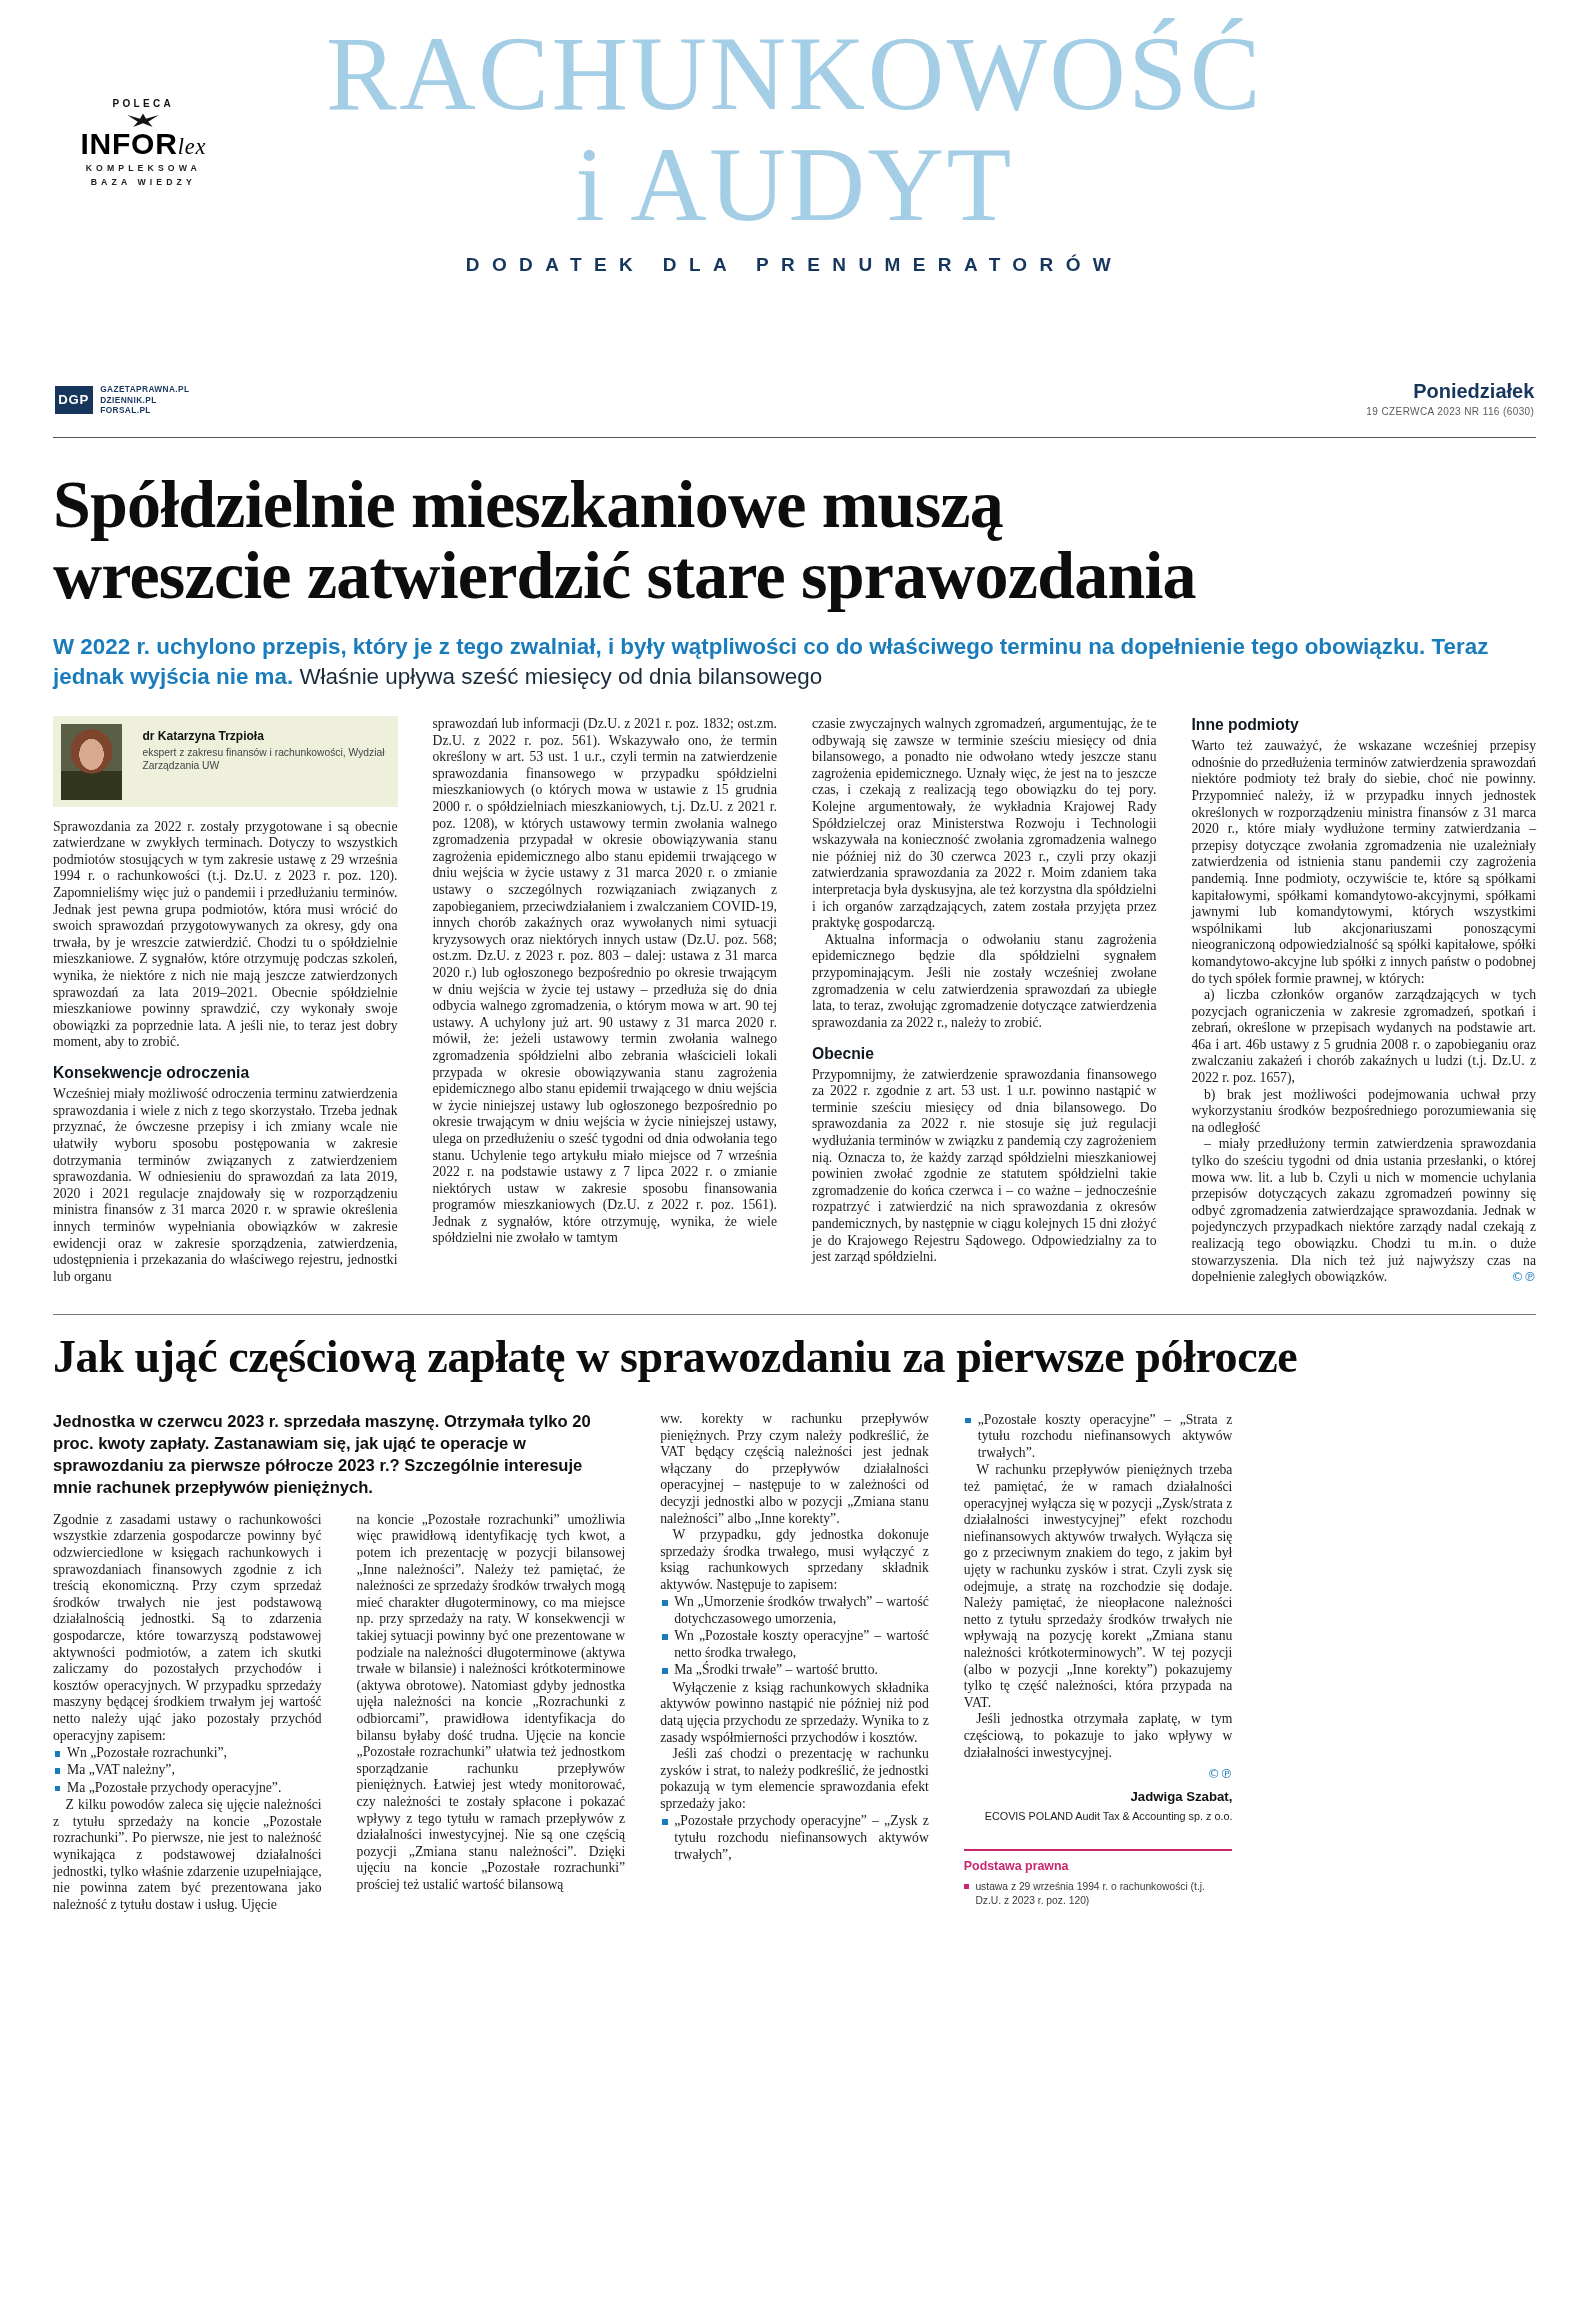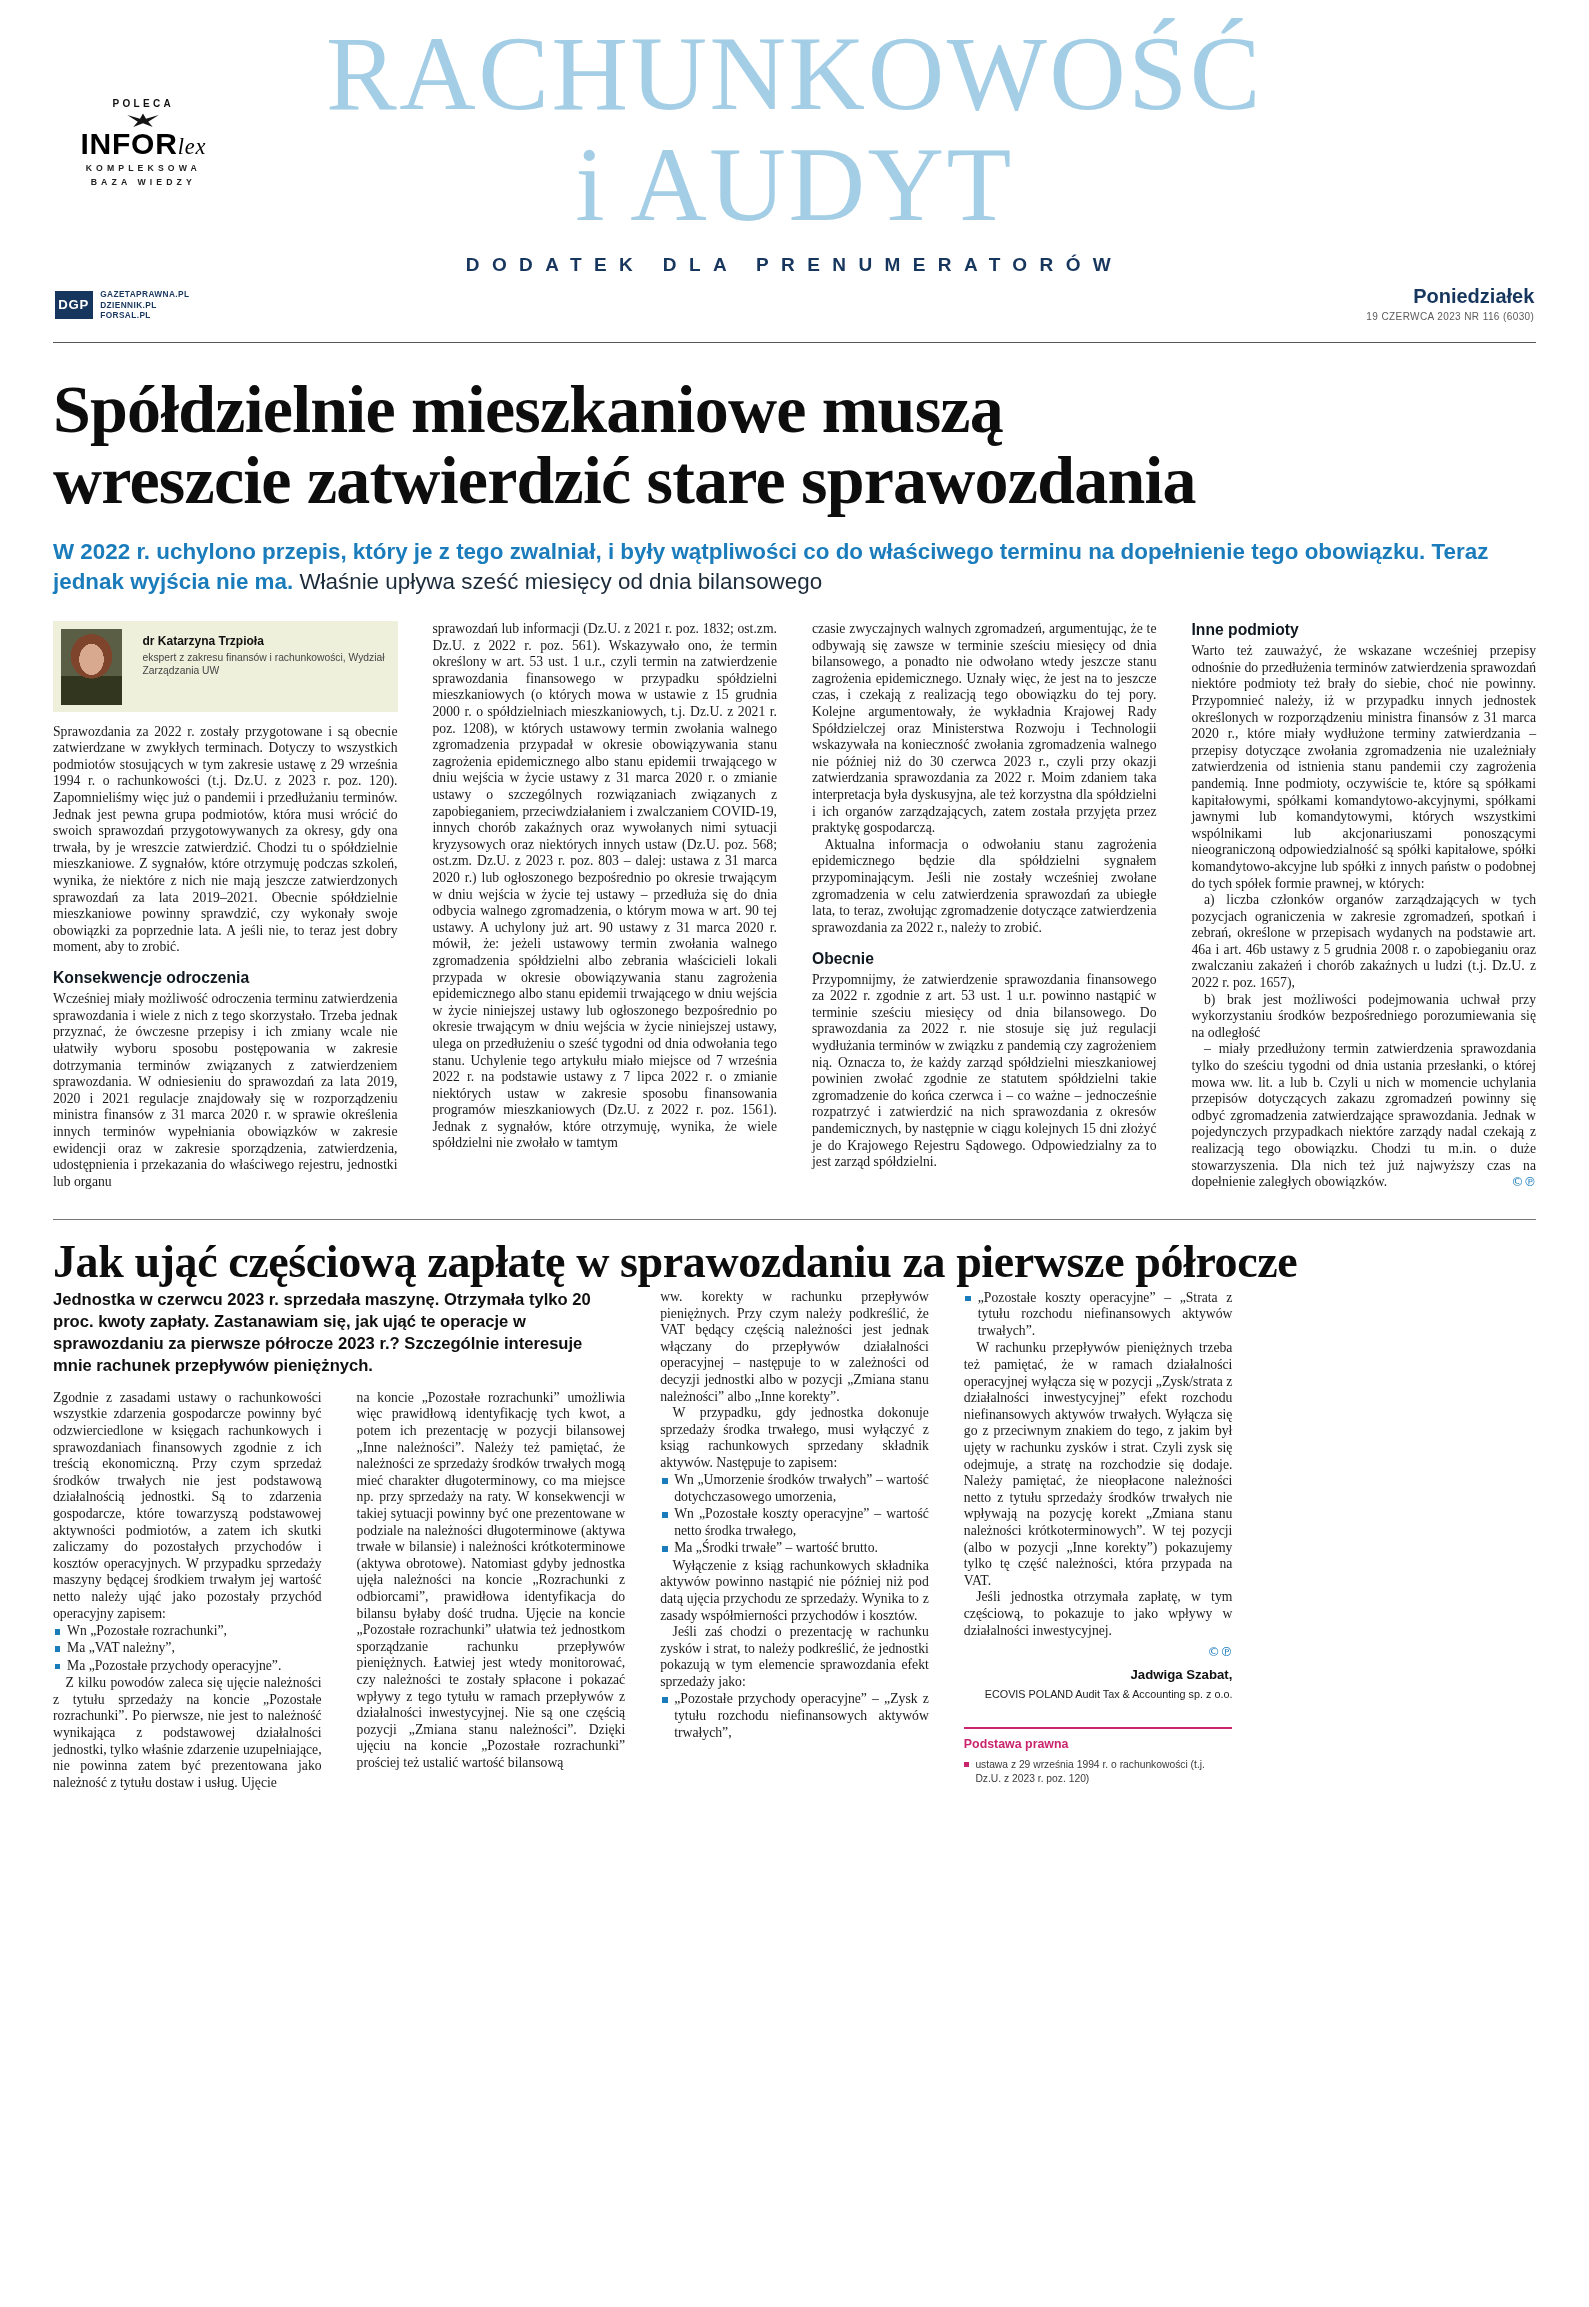--- a/index.html
+++ b/index.html
@@ -11,21 +11,21 @@
     --paper:#ffffff;
   }
   *{box-sizing:border-box;}
   html,body{margin:0;padding:0;background:#e8e8e8;}
   .page{
     width:1589px;min-height:2307px;margin:0 auto;background:var(--paper);
     padding:0 53px 33px 53px;color:var(--ink);
     font-family:"Liberation Serif","DejaVu Serif",serif;
   }
   
-  .masthead{position:relative;height:343px;border-bottom:0.8px solid #555;}
+  .masthead{position:relative;height:438px;border-bottom:0.8px solid #555;}
   .brand-left{position:absolute;left:3.3px;top:98px;width:174px;text-align:center;
     font-family:"Liberation Sans","DejaVu Sans",sans-serif;}
   .poleca{font-size:10px;font-weight:700;letter-spacing:3.3px;color:#111;}
   .eagle{margin:3.3px auto 0 auto;display:block;}
   .infor-line{font-size:30px;font-weight:900;letter-spacing:0.8px;color:#000;line-height:1;}
   .infor-suffix{font-style:italic;font-weight:400;font-size:22.4px;font-family:"Liberation Serif",serif;}
   .infor-sub{font-size:8.7px;letter-spacing:4.1px;color:#222;margin-top:4.1px;font-weight:600;}
   .title-center{text-align:center;padding-top:18px;}
   .title-line{font-family:"Liberation Serif","DejaVu Serif",serif;color:var(--lightblue);
     font-weight:400;font-size:106px;line-height:1.05;letter-spacing:2.5px;}
@@ -69,21 +69,21 @@
   .para + .para{text-indent:12.4px;}
   .bullet-item + .para{text-indent:12.4px;}
   .subhead{font-family:"Liberation Sans",sans-serif;font-size:15.7px;font-weight:700;
     color:#101820;margin:13.2px 0 4.1px 0;line-height:1.15;}
   .subhead:first-child{margin-top:0;}
   .bullet-item{position:relative;padding-left:14px;text-align:justify;margin:0.8px 0;}
   .bullet-item::before{content:"";position:absolute;left:1.7px;top:5.8px;width:5.8px;height:5.8px;background:var(--blue);}
   .endmark{float:right;color:var(--blue);font-size:12.4px;font-family:"DejaVu Sans",sans-serif;}
   
   .article-divider{border:none;border-top:0.8px solid #777;margin:28px 0 0 0;}
-  .a2-headline{margin:18px 0 3px 0;font-family:"Liberation Serif",serif;font-weight:700;
+  .a2-headline{margin:18px 0 30px 0;font-family:"Liberation Serif",serif;font-weight:700;
     color:#0d0d0d;font-size:46px;line-height:1.05;letter-spacing:-0.4px;}
   .a2-body{display:grid;grid-template-columns:repeat(5,1fr);column-gap:35px;
     grid-template-areas:"intro intro c3 c4" "c1 c2 c3 c4";grid-template-rows:auto 1fr;}
   .a2-intro{grid-area:intro;font-family:"Liberation Sans",sans-serif;font-weight:700;
     font-size:16.6px;line-height:1.32;color:#101010;margin-bottom:13.2px;padding-right:8.3px;}
   .copyright-line{text-align:right;color:var(--blue);font-size:12.4px;
     font-family:"DejaVu Sans",sans-serif;margin-top:5px;}
   .sig-name{text-align:right;font-family:"Liberation Sans",sans-serif;font-weight:700;
     font-size:13.2px;margin-top:6.6px;color:#111;}
   .sig-org{text-align:right;font-family:"Liberation Sans",sans-serif;font-size:10.8px;color:#222;margin-top:1.7px;}

